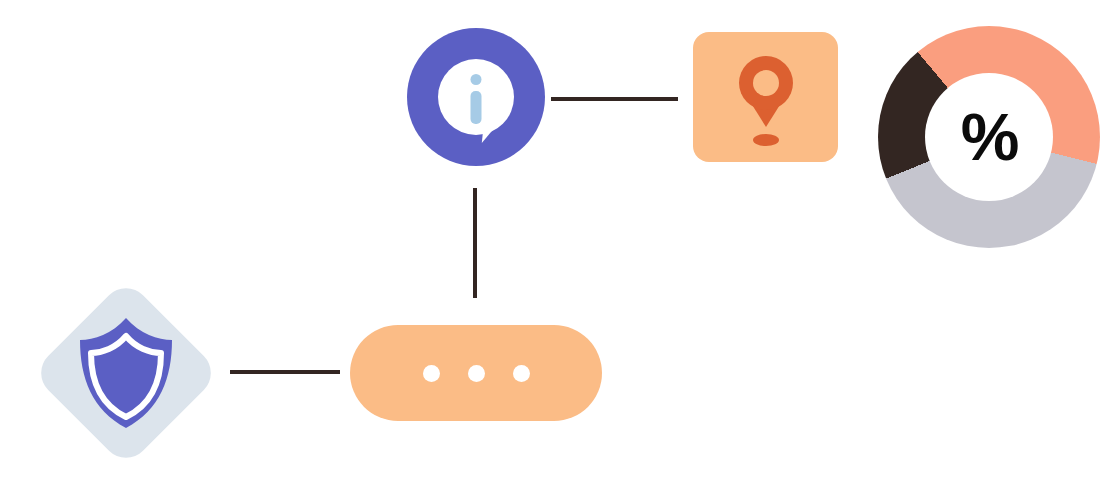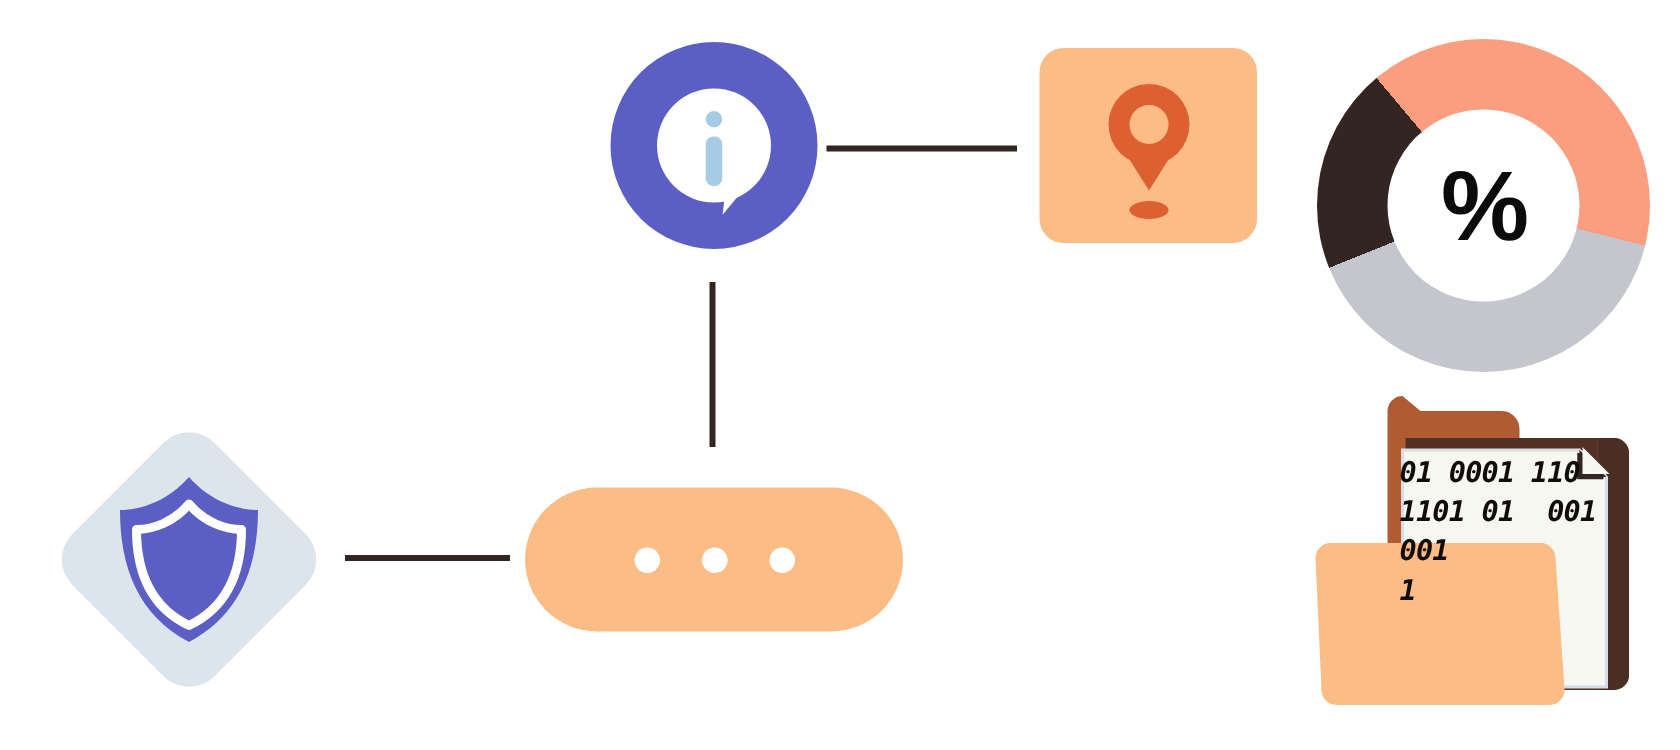--- a/index.html
+++ b/index.html
@@ -296,35 +296,14 @@
     <span class="sr-only">Security</span>
   </div>
 
   <div id="node-dots">
     <span class="dot"></span>
     <span class="dot"></span>
     <span class="dot"></span>
     <span class="sr-only">More options</span>
   </div>
 
-  <div id="node-folder">
-    <svg class="folder-svg" width="225" height="220" viewBox="0 0 225 220">
-
-      <path d="M72 12 h54 a12 12 0 0 1 12 12 v6 h63 a10 10 0 0 1 10 10 v148 a10 10 0 0 1 -10 10 h-141 a10 10 0 0 1 -10 -10 v-176 a10 10 0 0 1 10 -10 z" fill="#B05C33"></path>
-
-      <path d="M190 30 h11 a10 10 0 0 1 10 10 v148 a10 10 0 0 1 -10 10 h-11 z" fill="#4A2E24"></path>
-      <path d="M62 30 h128 v168 h-128 z" fill="#4A2E24" opacity="0.92"></path>
-
-      <path d="M60 38 h118 l18 18 v140 h-136 z" fill="#F7F7F2" stroke="#D8DDE4" stroke-width="2"></path>
-      <path d="M178 38 l18 18 h-18 z" fill="#332622"></path>
-      <path d="M178 38 l18 18 h-18 z" fill="#F7F7F2" transform="translate(2,-2)"></path>
-      <path d="M178 40 v16 h16" fill="none" stroke="#332622" stroke-width="3"></path>
-
-      <path d="M12 100 h140 a10 10 0 0 1 10 10 l6 88 a10 10 0 0 1 -10 10 h-142 a10 10 0 0 1 -10 -10 l-4 -88 a10 10 0 0 1 10 -10 z" fill="#FBBC86"></path>
-    </svg>
-    <div class="binary-text">01 0001 110
-1101 01  001
-001
-1</div>
-    <span class="sr-only">Data files</span>
-  </div>
 
 </div>
 
 </body></html>

